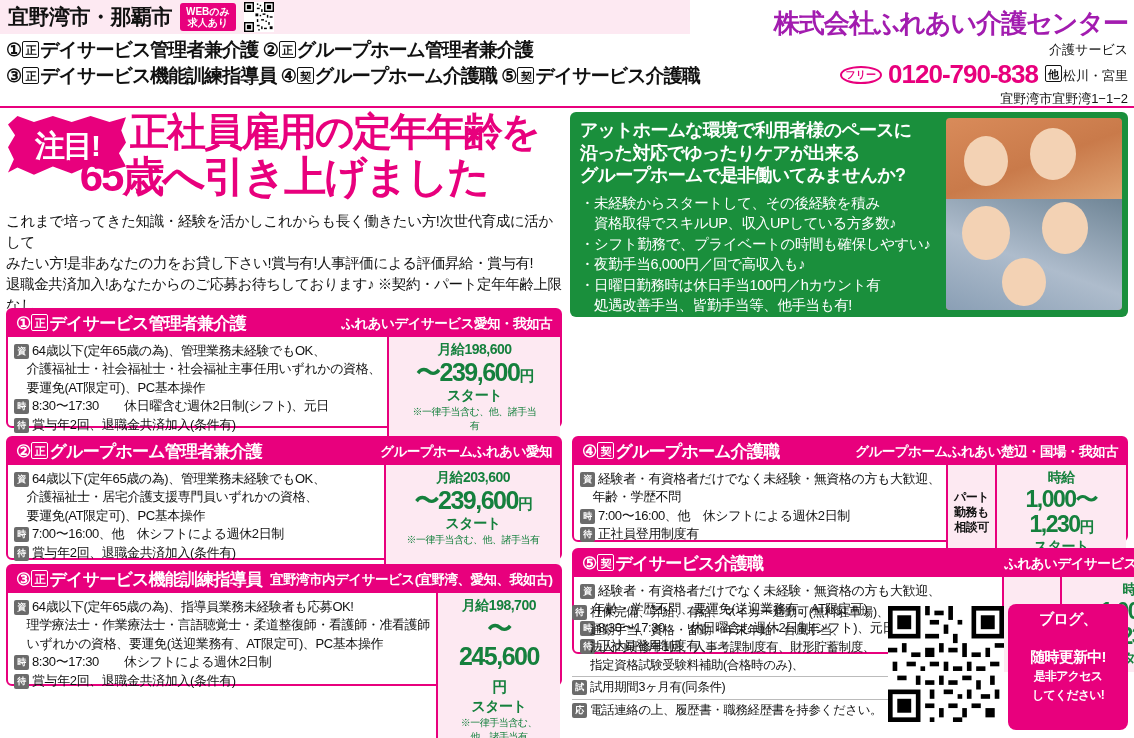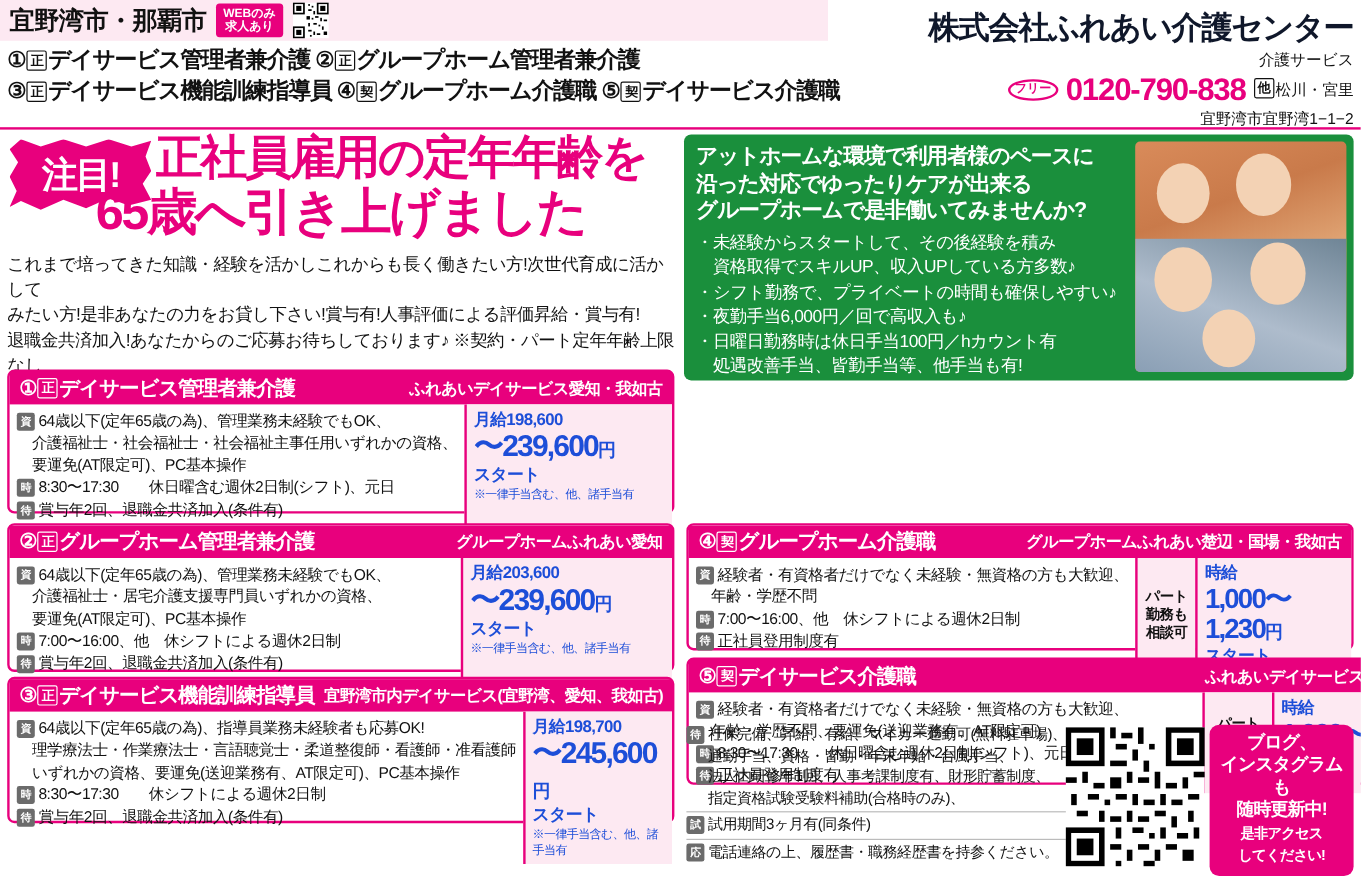--- a/index.html
+++ b/index.html
@@ -31,21 +31,21 @@
   .num-circle {
     display: inline-block; font-size: 18px; font-weight: bold;
   }
   .tagsq {
     display: inline-block; width: 17px; height: 17px; line-height: 16px;
     text-align: center; font-size: 11px; font-weight: bold;
     border: 1.5px solid #111; border-radius: 2px; vertical-align: 2px;
     margin: 0 1px;
   }
   .hdr-right { position: absolute; right: 6px; top: 6px; text-align: left; width: 420px; }
-  .company { font-size: 26px; font-weight: bold; color: #0f172a; text-align: right; letter-spacing: -1px; }
+  .company { font-size: 26px; font-weight: bold; color: #a21caf; text-align: right; letter-spacing: -1px; }
   .svc { font-size: 13px; color: #111; text-align: right; }
   .tel-row { display: flex; justify-content: flex-end; align-items: center; gap: 6px; }
   .tel-ico {
     display: inline-block; border: 2px solid #e8007d; color: #e8007d;
     border-radius: 50%; font-size: 10px; padding: 0 4px; font-weight: bold; line-height: 14px;
   }
   .tel { font-size: 26px; font-weight: bold; color: #e8007d; letter-spacing: -1px; }
   .branch { font-size: 13px; color: #111; }
   .addr { font-size: 13px; color: #111; text-align: right; }
 
@@ -103,21 +103,21 @@
   .cb-left { flex: 1; padding: 5px 6px; font-size: 13px; line-height: 1.42; color: #111; letter-spacing: -0.4px; }
   .cb-left div { white-space: nowrap; }
   .ico {
     display: inline-block; width: 15px; height: 15px; line-height: 14px;
     text-align: center; font-size: 9px; color: #fff; background: #555;
     border-radius: 2px; margin-right: 3px; vertical-align: 1px; font-weight: bold;
   }
   .ico.gray { background: #6b6b6b; }
   .cb-right {
     width: 176px; background: #fde9f2; border-left: 2px solid #e8007d;
-    padding: 4px 6px; text-align: left; color: #1d4ed8;
+    padding: 4px 20px; text-align: center; color: #15803d;
   }
   .pay-label { font-size: 14px; font-weight: bold; letter-spacing: -0.5px; }
   .pay-big { font-size: 25px; font-weight: bold; letter-spacing: -1.5px; line-height: 1.1; }
   .pay-big .yen { font-size: 15px; }
   .pay-start { font-size: 14px; font-weight: bold; letter-spacing: -0.5px; }
   .pay-note { font-size: 10px; letter-spacing: -0.5px; }
   .parttime {
     width: 58px; background: #fde9f2; border-left: 2px solid #e8007d;
     display: flex; align-items: center; justify-content: center;
     font-size: 12px; font-weight: bold; color: #111; line-height: 1.25; text-align: center;
@@ -397,21 +397,21 @@
     <div style="padding-left:18px">法人内研修年1回、人事考課制度有、財形貯蓄制度、</div>
     <div style="padding-left:18px">指定資格試験受験料補助(合格時のみ)、</div>
     <div class="sep"></div>
     <div><span class="ico gray">試</span><span>試用期間3ヶ月有(同条件)</span></div>
     <div class="sep"></div>
     <div><span class="ico gray">応</span><span>電話連絡の上、履歴書・職務経歴書を持参ください。</span></div>
   </div>
 
   <div class="blogbox">
     <span>ブログ、</span><br>
-    <span>インスタグラムも</span><br>
+    <br>
     <span>随時更新中!</span><br>
     <span class="small">是非アクセス</span><br>
     <span class="small">してください!</span>
   </div>
 
   <svg class="qr-big" viewBox="0 0 25 25">
     <rect width="25" height="25" fill="#fff"></rect>
     <rect x="0" y="0" width="7" height="7"></rect>
       <rect x="1" y="1" width="5" height="5" fill="#fff"></rect>
       <rect x="2" y="2" width="3" height="3"></rect>

